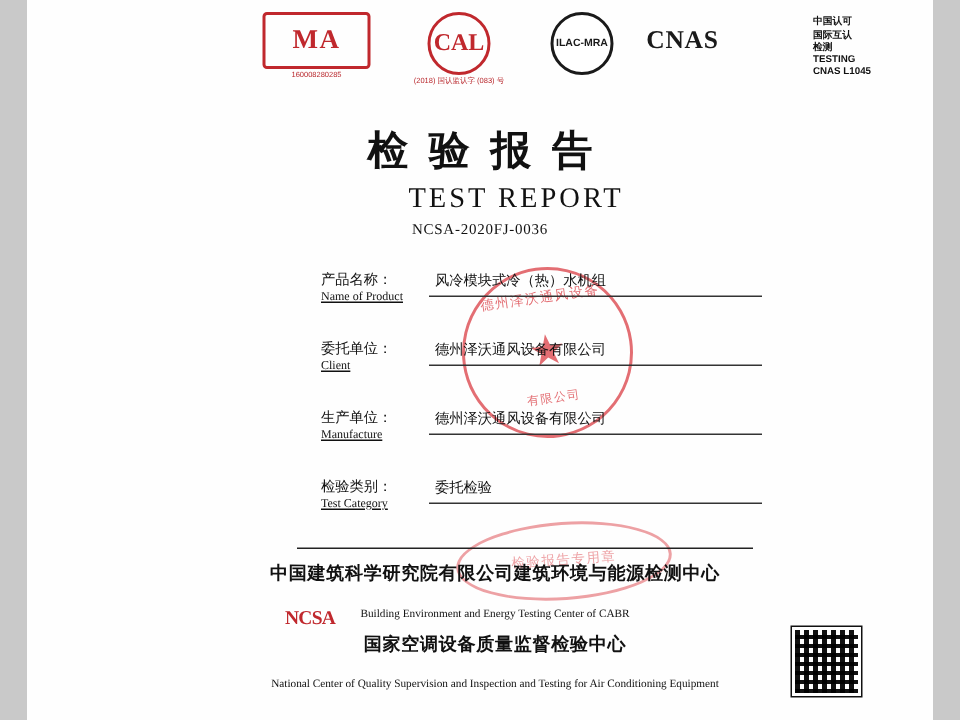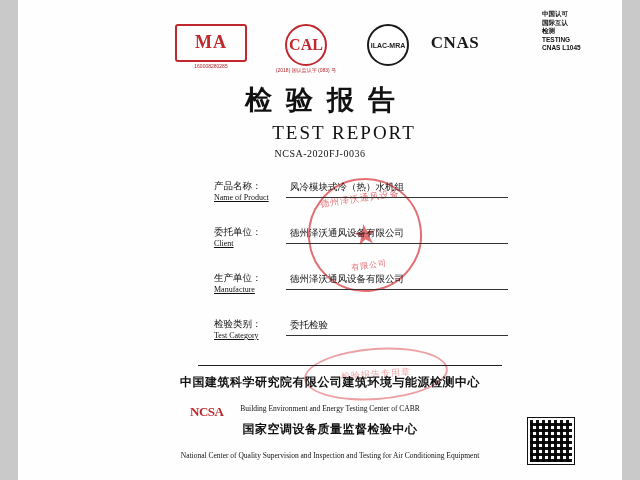--- a/index.html
+++ b/index.html
@@ -45,21 +45,20 @@
     position: absolute;
     left: 150px;
     top: 8px;
     width: 330px;
     height: 58px;
   }
   .logo {
     position: absolute;
     top: 0;
     text-align: center;
-    margin-top: 16px;
   }
   .logo .mark {
     display: block;
     margin: 0 auto;
   }
   .logo .cap {
     display: block;
     font-size: 5px;
     line-height: 7px;
     color: #b8262b;

